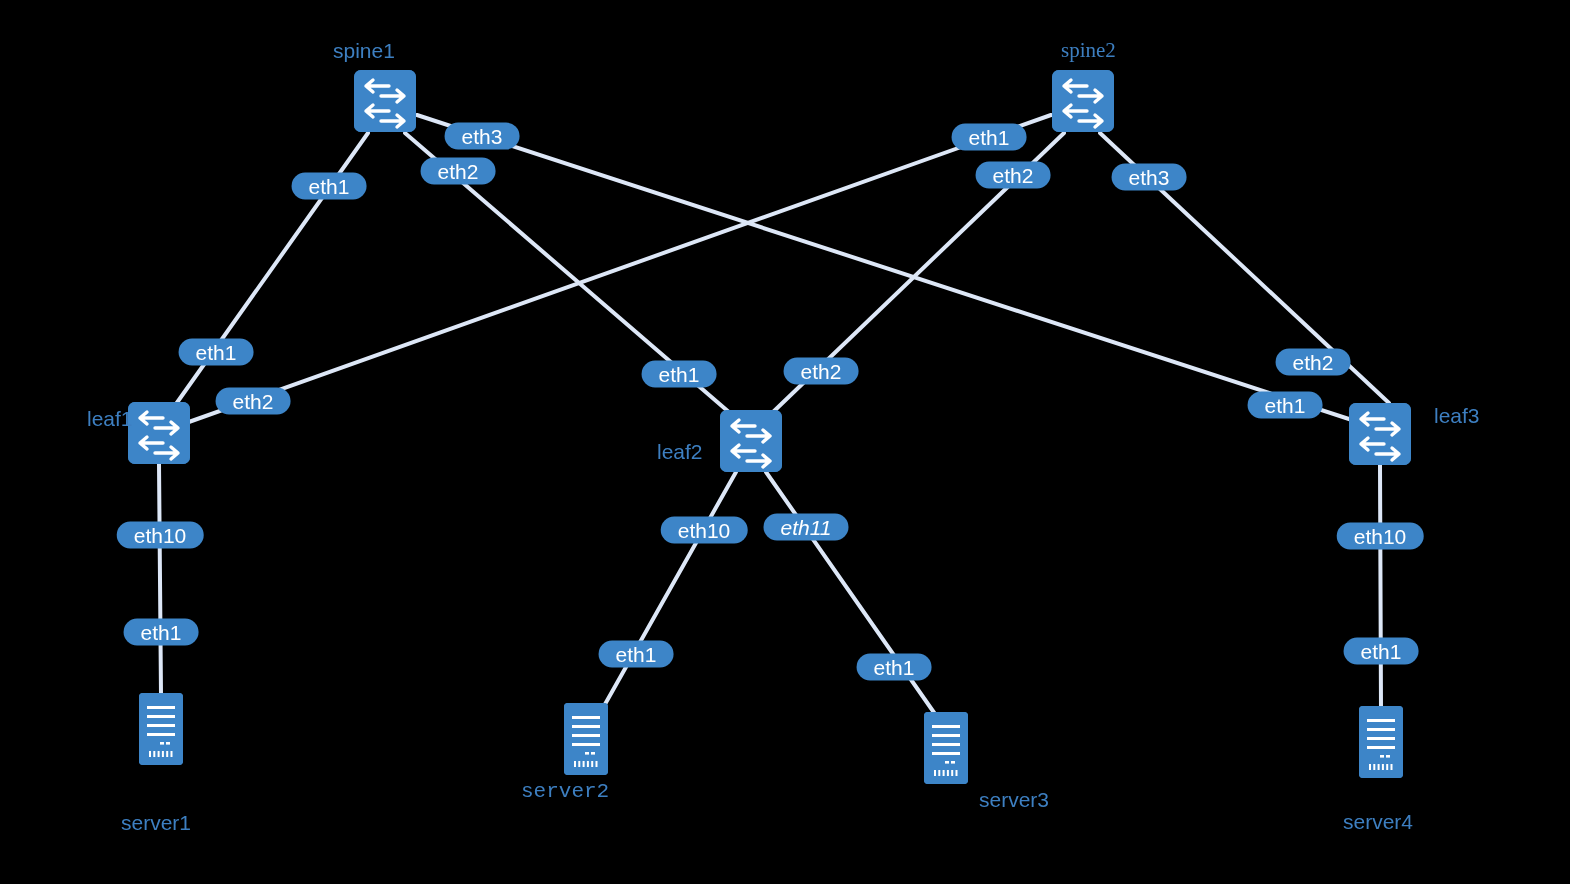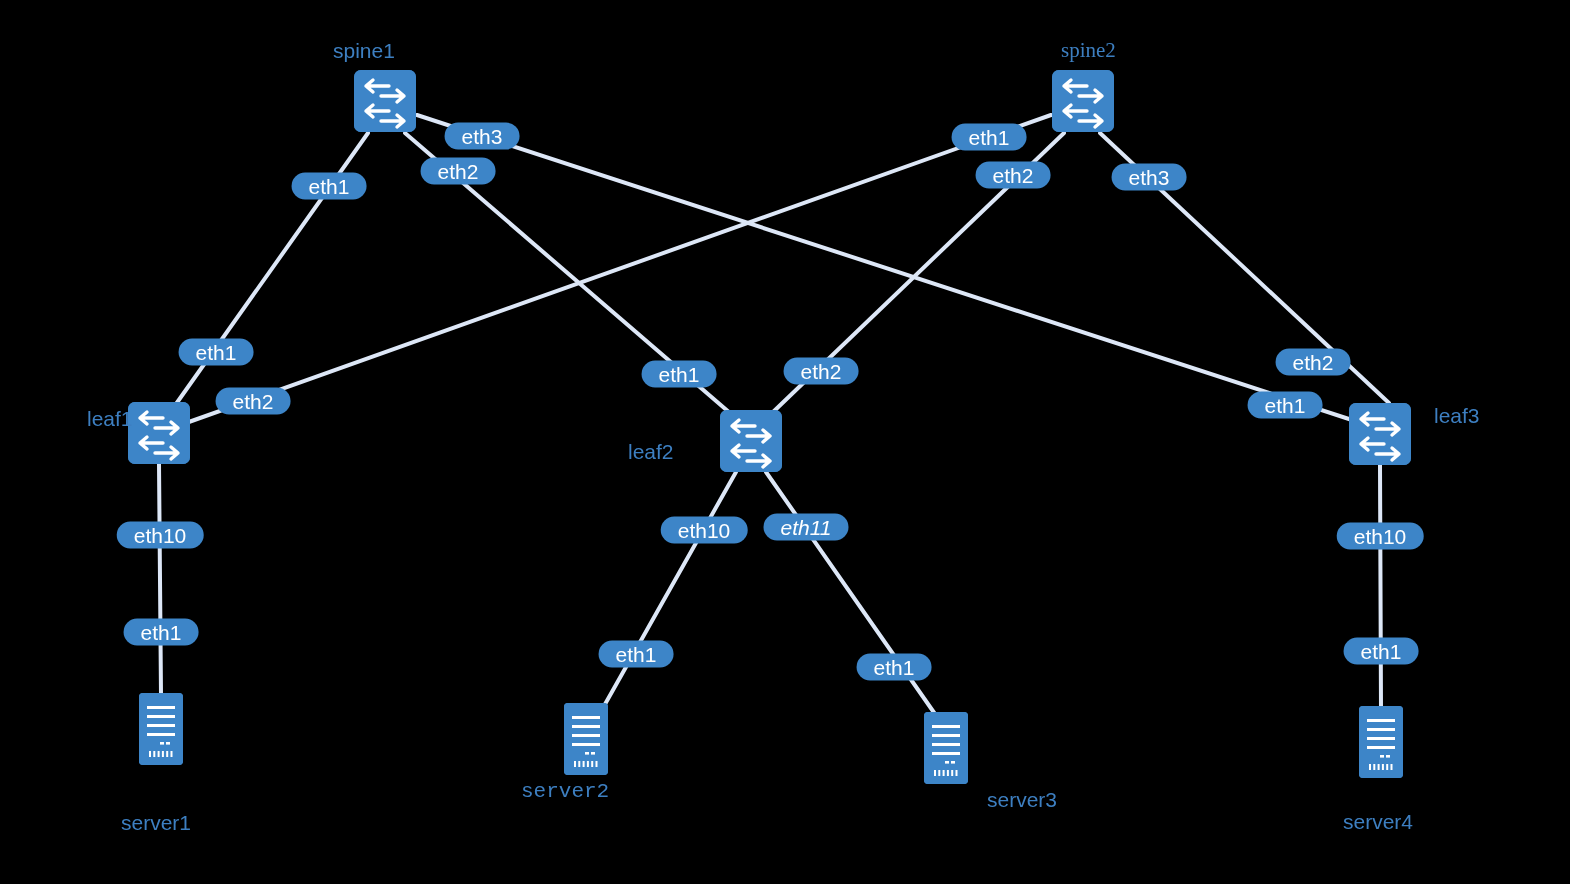--- a/index.html
+++ b/index.html
@@ -122,21 +122,21 @@
         <div class="switch-icon">
           <svg width="62" height="62" viewBox="0 0 62 62">
             <rect x="0" y="0" width="62" height="62" rx="7" fill="#3d85c8"></rect>
             <path d="M12 16 H35 M12 16 l7 -6 M12 16 l7 6" stroke="#ffffff" stroke-width="3.4" fill="none" stroke-linecap="round" stroke-linejoin="round"></path>
             <path d="M27 26 H50 M50 26 l-7 -6 M50 26 l-7 6" stroke="#ffffff" stroke-width="3.4" fill="none" stroke-linecap="round" stroke-linejoin="round"></path>
             <path d="M12 41 H35 M12 41 l7 -6 M12 41 l7 6" stroke="#ffffff" stroke-width="3.4" fill="none" stroke-linecap="round" stroke-linejoin="round"></path>
             <path d="M27 51 H50 M50 51 l-7 -6 M50 51 l-7 6" stroke="#ffffff" stroke-width="3.4" fill="none" stroke-linecap="round" stroke-linejoin="round"></path>
           </svg>
         </div>
       </div>
-      <div class="node-label" style="left: 628px; top: 441px;">leaf2</div>
+      <div class="node-label" style="left: 657px; top: 441px;">leaf2</div>
       <div class="node" style="left: 1380px; top: 434px;">
         <div class="switch-icon">
           <svg width="62" height="62" viewBox="0 0 62 62">
             <rect x="0" y="0" width="62" height="62" rx="7" fill="#3d85c8"></rect>
             <path d="M12 16 H35 M12 16 l7 -6 M12 16 l7 6" stroke="#ffffff" stroke-width="3.4" fill="none" stroke-linecap="round" stroke-linejoin="round"></path>
             <path d="M27 26 H50 M50 26 l-7 -6 M50 26 l-7 6" stroke="#ffffff" stroke-width="3.4" fill="none" stroke-linecap="round" stroke-linejoin="round"></path>
             <path d="M12 41 H35 M12 41 l7 -6 M12 41 l7 6" stroke="#ffffff" stroke-width="3.4" fill="none" stroke-linecap="round" stroke-linejoin="round"></path>
             <path d="M27 51 H50 M50 51 l-7 -6 M50 51 l-7 6" stroke="#ffffff" stroke-width="3.4" fill="none" stroke-linecap="round" stroke-linejoin="round"></path>
           </svg>
         </div>
@@ -194,21 +194,21 @@
             <rect x="27" y="49" width="4" height="2.6" fill="#ffffff"></rect>
             <rect x="10" y="58" width="2" height="6" fill="#ffffff"></rect>
             <rect x="14.3" y="58" width="2" height="6" fill="#ffffff"></rect>
             <rect x="18.6" y="58" width="2" height="6" fill="#ffffff"></rect>
             <rect x="22.9" y="58" width="2" height="6" fill="#ffffff"></rect>
             <rect x="27.2" y="58" width="2" height="6" fill="#ffffff"></rect>
             <rect x="31.5" y="58" width="2" height="6" fill="#ffffff"></rect>
           </svg>
         </div>
       </div>
-      <div class="node-label" style="left: 979px; top: 789px; margin-left: 8px;">server3</div>
+      <div class="node-label" style="left: 979px; top: 789px;">server3</div>
       <div class="node" style="left: 1381px; top: 742px;">
         <div class="server-icon">
           <svg width="44" height="72" viewBox="0 0 44 72">
             <rect x="0" y="0" width="44" height="72" rx="4" fill="#3d85c8"></rect>
             <rect x="8" y="13" width="28" height="3" fill="#ffffff"></rect>
             <rect x="8" y="22" width="28" height="3" fill="#ffffff"></rect>
             <rect x="8" y="31" width="28" height="3" fill="#ffffff"></rect>
             <rect x="8" y="40" width="28" height="3" fill="#ffffff"></rect>
             <rect x="21" y="49" width="4" height="2.6" fill="#ffffff"></rect>
             <rect x="27" y="49" width="4" height="2.6" fill="#ffffff"></rect>

